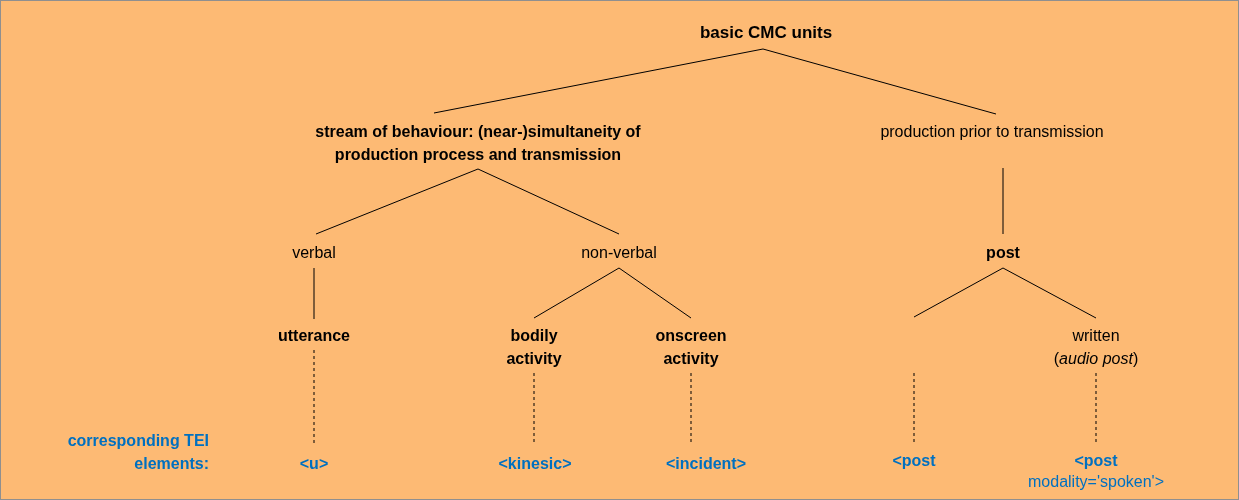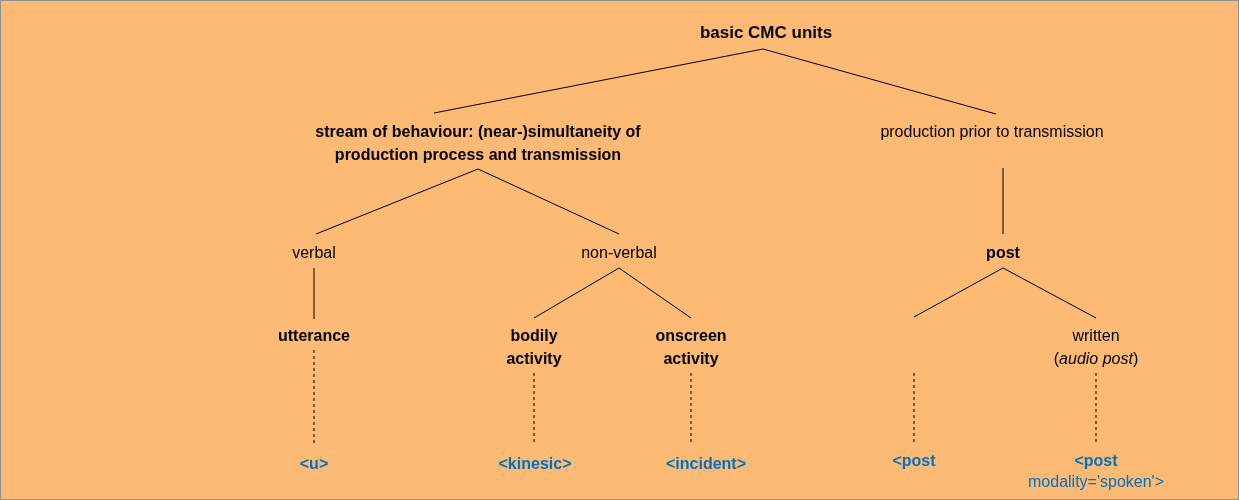--- a/index.html
+++ b/index.html
@@ -99,20 +99,24 @@
     <div>onscreen</div>
     <div>activity</div>
   </div>
 
 
   <div class="node" style="left:1095px; top:323px;">
     <div>written</div>
     <div><span>(</span><span class="ital">audio post</span><span>)</span></div>
   </div>
 
+  <div class="tei-label">
+    <div>corresponding TEI</div>
+    <div>elements:</div>
+  </div>
 
   <div class="node blue tei-el" style="left:313px; top:452px;">&lt;u&gt;</div>
 
   <div class="node blue tei-el" style="left:534px; top:452px;">&lt;kinesic&gt;</div>
 
   <div class="node blue tei-el" style="left:685px; top:452px;margin-left:20px;">&lt;incident&gt;</div>
 
   <div class="node blue tei-two" style="left:913px; top:449px;">
     <div class="l1">&lt;post</div>
   </div>

